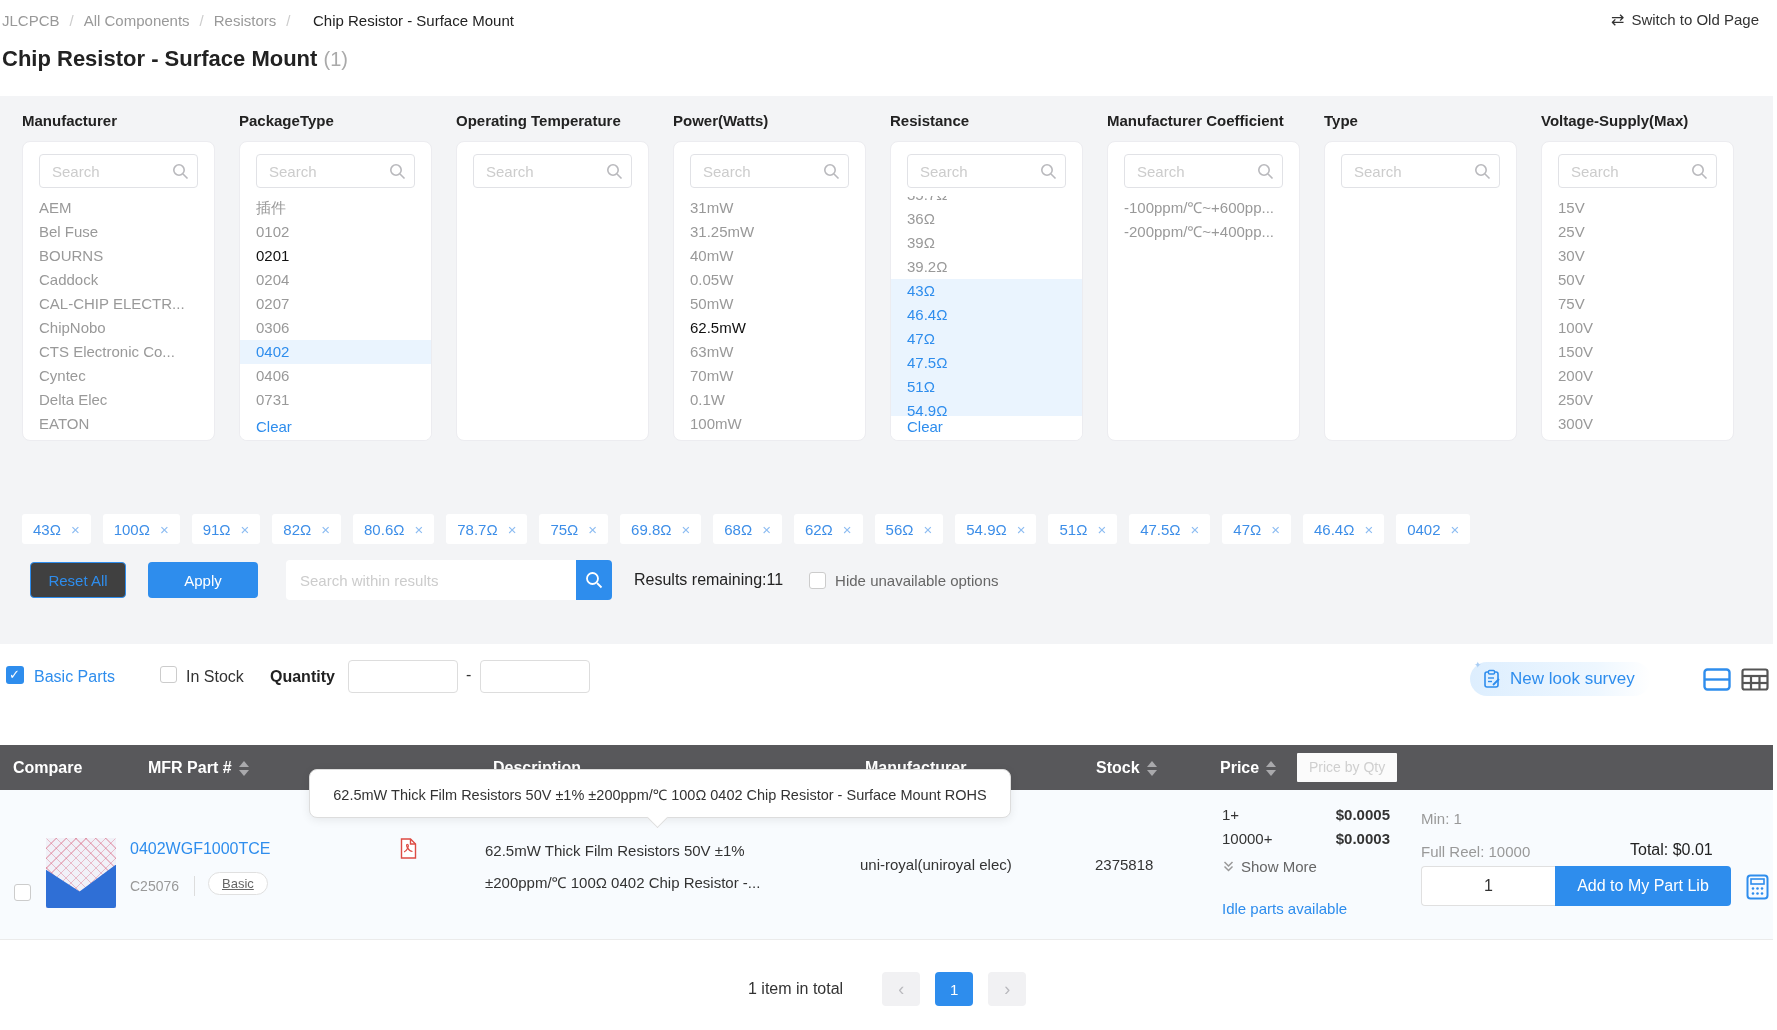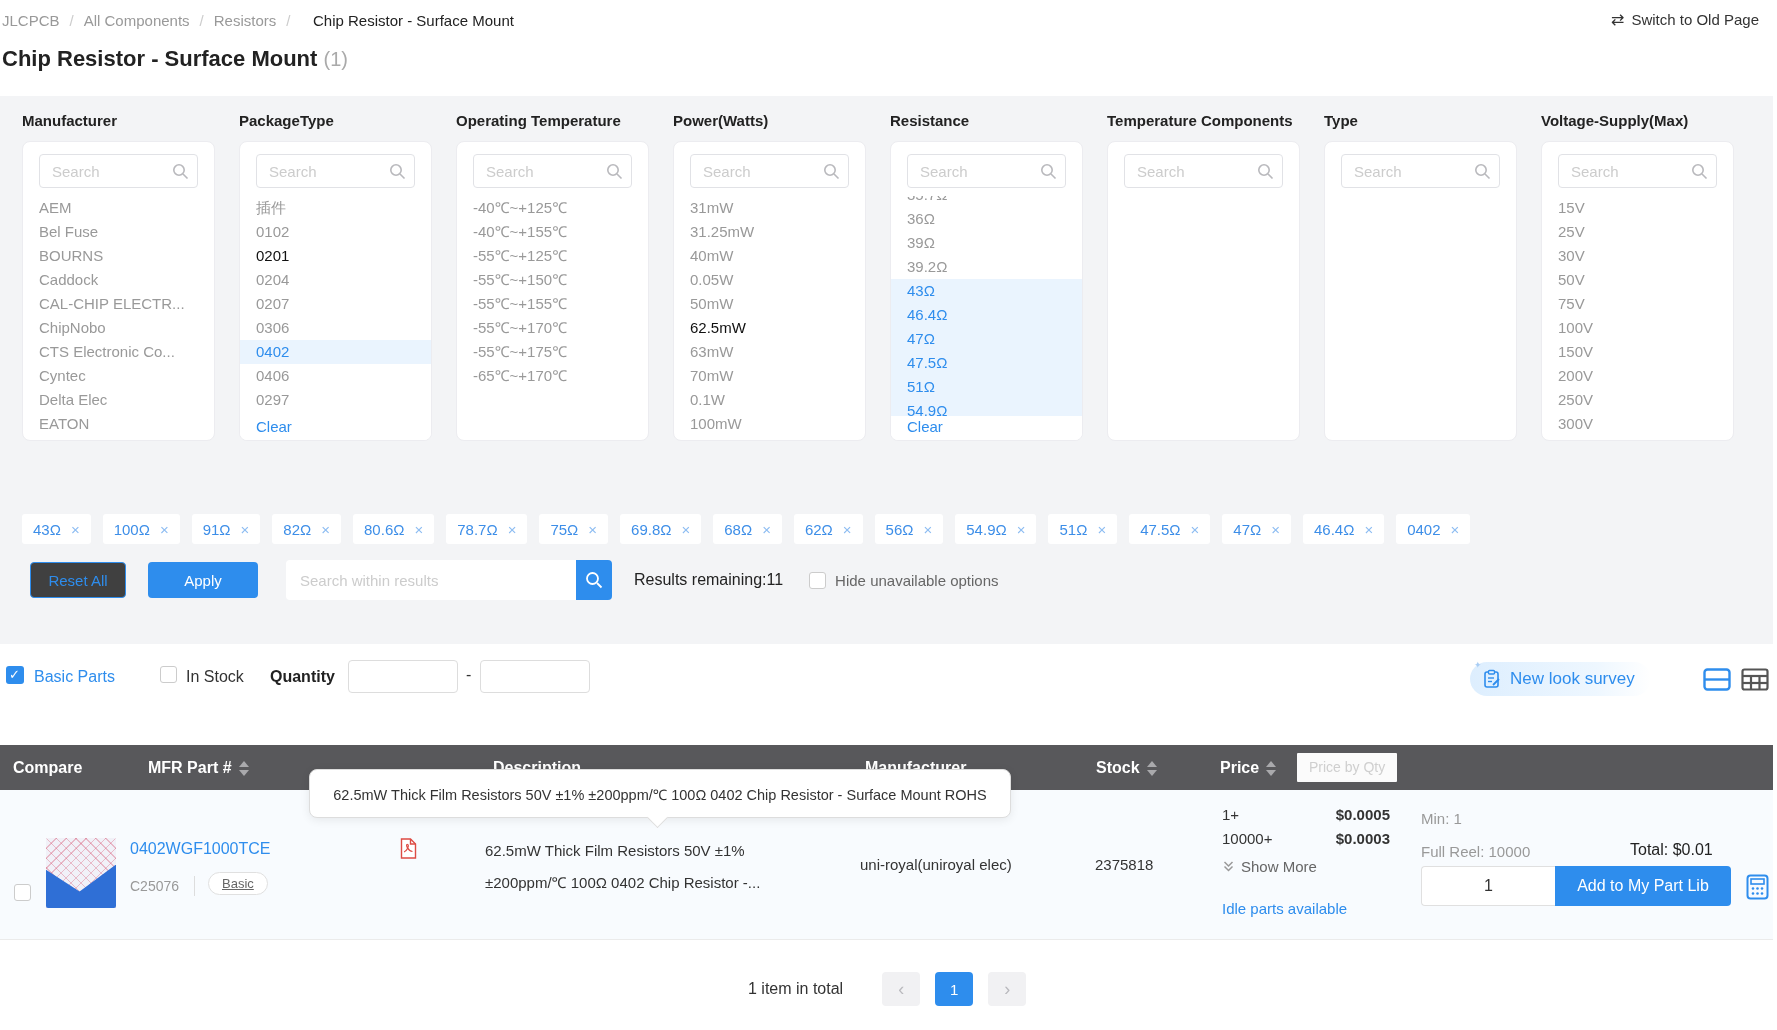--- a/index.html
+++ b/index.html
@@ -192,47 +192,36 @@
           <div class="fopts">
 
           <div class="fopt">插件</div>
               <div class="fopt">0102</div>
               <div class="fopt dark">0201</div>
               <div class="fopt">0204</div>
               <div class="fopt">0207</div>
               <div class="fopt">0306</div>
               <div class="fopt sel">0402</div>
               <div class="fopt">0406</div>
-              <div class="fopt">0297</div>
+              <div class="fopt">0731</div>
             </div>
           <div class="fclear">Clear</div>
         </div>
       </div>
 
       <div class="fcol">
         <div class="fcol-label">Operating Temperature</div>
         <div class="fcol-card">
           <div class="fsearch">
             <input type="text" placeholder="Search" style="">
             <svg width="17" height="17" viewBox="0 0 17 17">
                 <circle cx="7" cy="7" r="5.2" fill="none" stroke="#b9b9bd" stroke-width="1.6"></circle>
                 <line x1="11" y1="11" x2="15.5" y2="15.5" stroke="#b9b9bd" stroke-width="1.6"></line>
               </svg>
           </div>
-          <div class="fopts">
-
-          <div class="fopt">-40℃~+125℃</div>
-              <div class="fopt">-40℃~+155℃</div>
-              <div class="fopt">-55℃~+125℃</div>
-              <div class="fopt">-55℃~+150℃</div>
-              <div class="fopt">-55℃~+155℃</div>
-              <div class="fopt">-55℃~+170℃</div>
-              <div class="fopt">-55℃~+175℃</div>
-              <div class="fopt">-65℃~+170℃</div>
-            </div>
         </div>
       </div>
 
       <div class="fcol">
         <div class="fcol-label">Power(Watts)</div>
         <div class="fcol-card">
           <div class="fsearch">
             <input type="text" placeholder="Search" style="">
             <svg width="17" height="17" viewBox="0 0 17 17">
                 <circle cx="7" cy="7" r="5.2" fill="none" stroke="#b9b9bd" stroke-width="1.6"></circle>
@@ -276,29 +265,34 @@
               <div class="fopt sel">47Ω</div>
               <div class="fopt sel">47.5Ω</div>
               <div class="fopt sel">51Ω</div>
               <div class="fopt sel">54.9Ω</div>
             </div>
           <div class="fclear">Clear</div>
         </div>
       </div>
 
       <div class="fcol">
-        <div class="fcol-label">Temperature Components</div>
-        <div class="fcol-card">
-          <div class="fsearch">
-            <input type="text" placeholder="Search" style="">
-            <svg width="17" height="17" viewBox="0 0 17 17">
-                <circle cx="7" cy="7" r="5.2" fill="none" stroke="#b9b9bd" stroke-width="1.6"></circle>
-                <line x1="11" y1="11" x2="15.5" y2="15.5" stroke="#b9b9bd" stroke-width="1.6"></line>
-              </svg>
-          </div>
+        <div class="fcol-label">Manufacturer Coefficient</div>
+        <div class="fcol-card">
+          <div class="fsearch">
+            <input type="text" placeholder="Search" style="">
+            <svg width="17" height="17" viewBox="0 0 17 17">
+                <circle cx="7" cy="7" r="5.2" fill="none" stroke="#b9b9bd" stroke-width="1.6"></circle>
+                <line x1="11" y1="11" x2="15.5" y2="15.5" stroke="#b9b9bd" stroke-width="1.6"></line>
+              </svg>
+          </div>
+          <div class="fopts">
+
+          <div class="fopt">-100ppm/℃~+600pp...</div>
+              <div class="fopt">-200ppm/℃~+400pp...</div>
+            </div>
         </div>
       </div>
 
       <div class="fcol">
         <div class="fcol-label">Type</div>
         <div class="fcol-card">
           <div class="fsearch">
             <input type="text" placeholder="Search" style="">
             <svg width="17" height="17" viewBox="0 0 17 17">
                 <circle cx="7" cy="7" r="5.2" fill="none" stroke="#b9b9bd" stroke-width="1.6"></circle>

